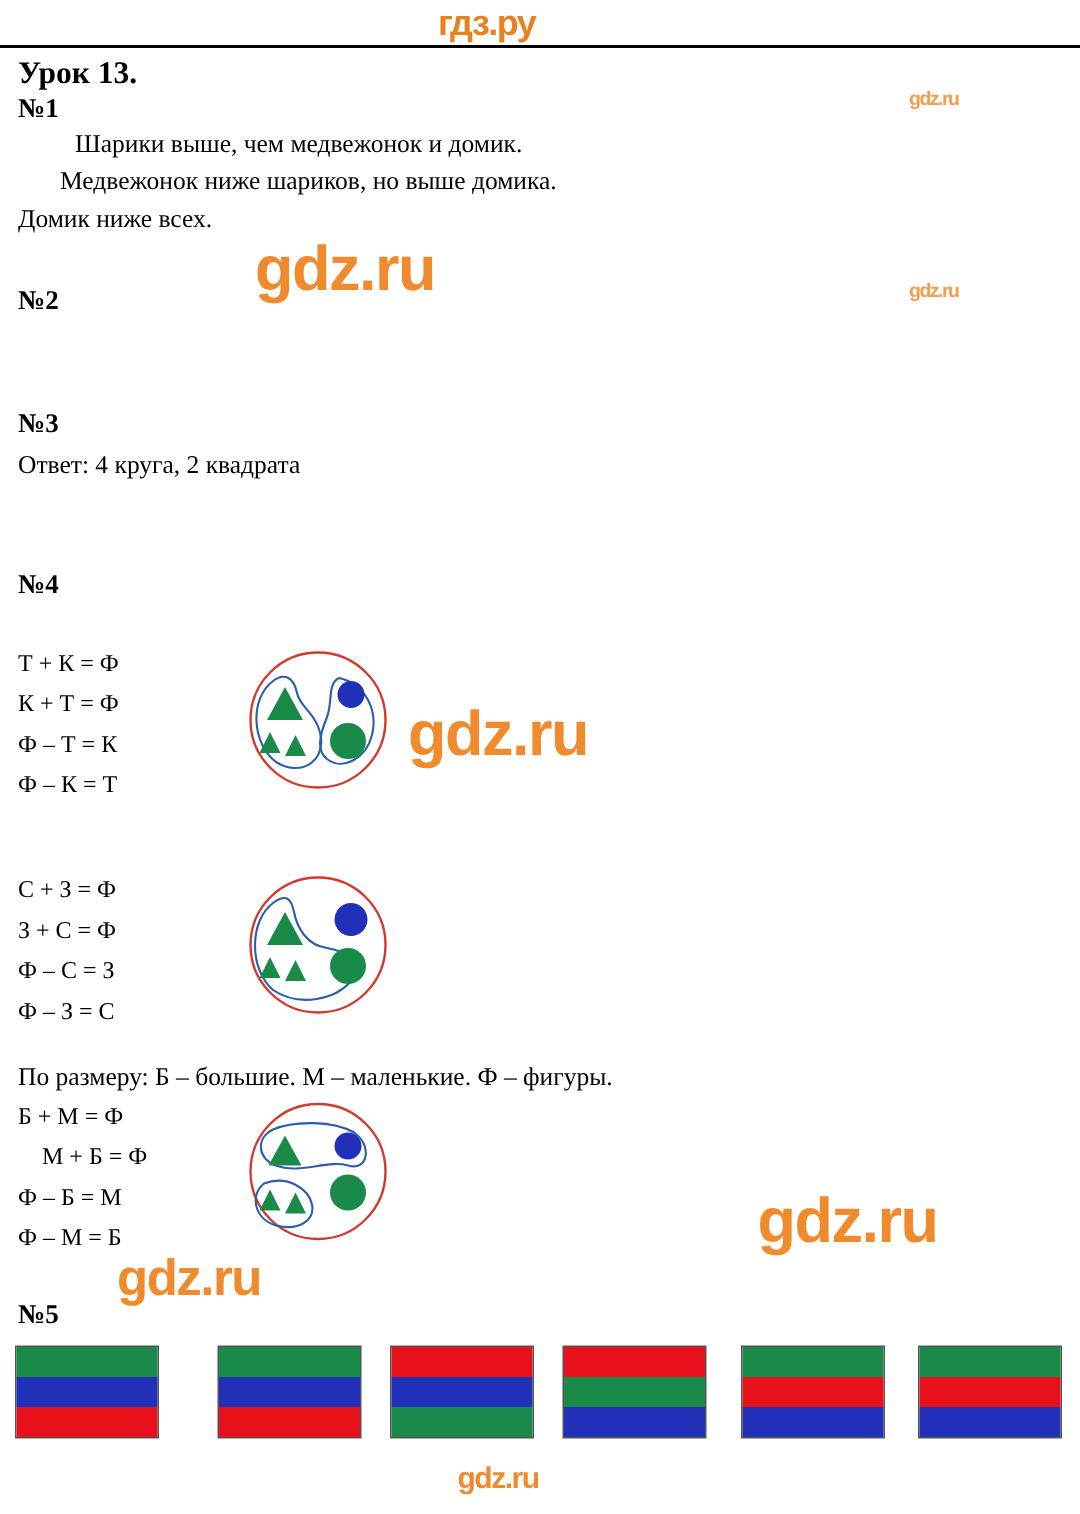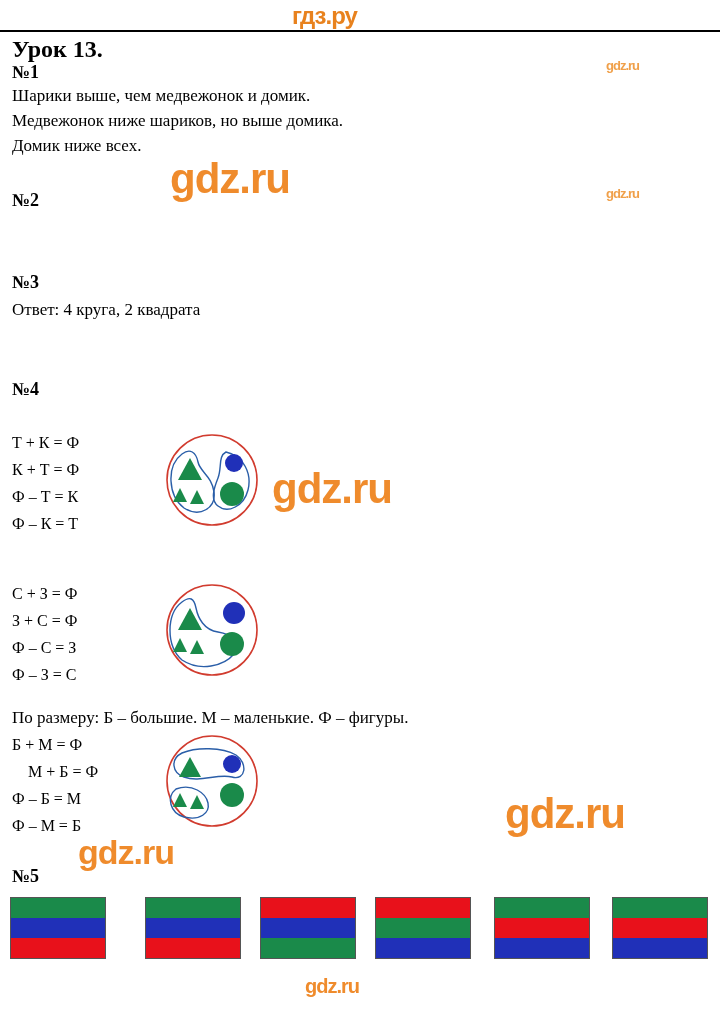--- a/index.html
+++ b/index.html
@@ -51,21 +51,21 @@
     width: 720px;
     height: 2px;
     background: #000;
   }
 
   
   .lesson-title {
     position: absolute;
     top: 36px;
     left: 12px;
-    font-size: 24px;
+    font-size: 21px;
     font-weight: bold;
   }
   .tnum {
     position: absolute;
     left: 12px;
     font-size: 18px;
     font-weight: bold;
   }
   .line {
     position: absolute;
@@ -112,22 +112,22 @@
 <body>
 
 <div class="page">
 
   <div class="wm wm-top">гдз.ру</div>
   <div class="top-rule"></div>
 
   <div class="lesson-title">Урок 13.</div>
 
   <div class="tnum" style="top:62px;">№1</div>
-  <div class="line" style="top:86px;">Шарики выше, чем медвежонок и домик.</div>
-  <div class="line" style="top:111px;">Медвежонок ниже шариков, но выше домика.</div>
+  <div class="line" style="top:86px;margin-left:38px;">Шарики выше, чем медвежонок и домик.</div>
+  <div class="line" style="top:111px;margin-left:28px;">Медвежонок ниже шариков, но выше домика.</div>
   <div class="line" style="top:136px;">Домик ниже всех.</div>
 
   <div class="tnum" style="top:190px;">№2</div>
 
   <div class="tnum" style="top:272px;">№3</div>
   <div class="line" style="top:300px;">Ответ: 4 круга, 2 квадрата</div>
 
   <div class="tnum" style="top:379px;">№4</div>
 
   <div class="eq" style="top:434px;">Т + К = Ф</div>

